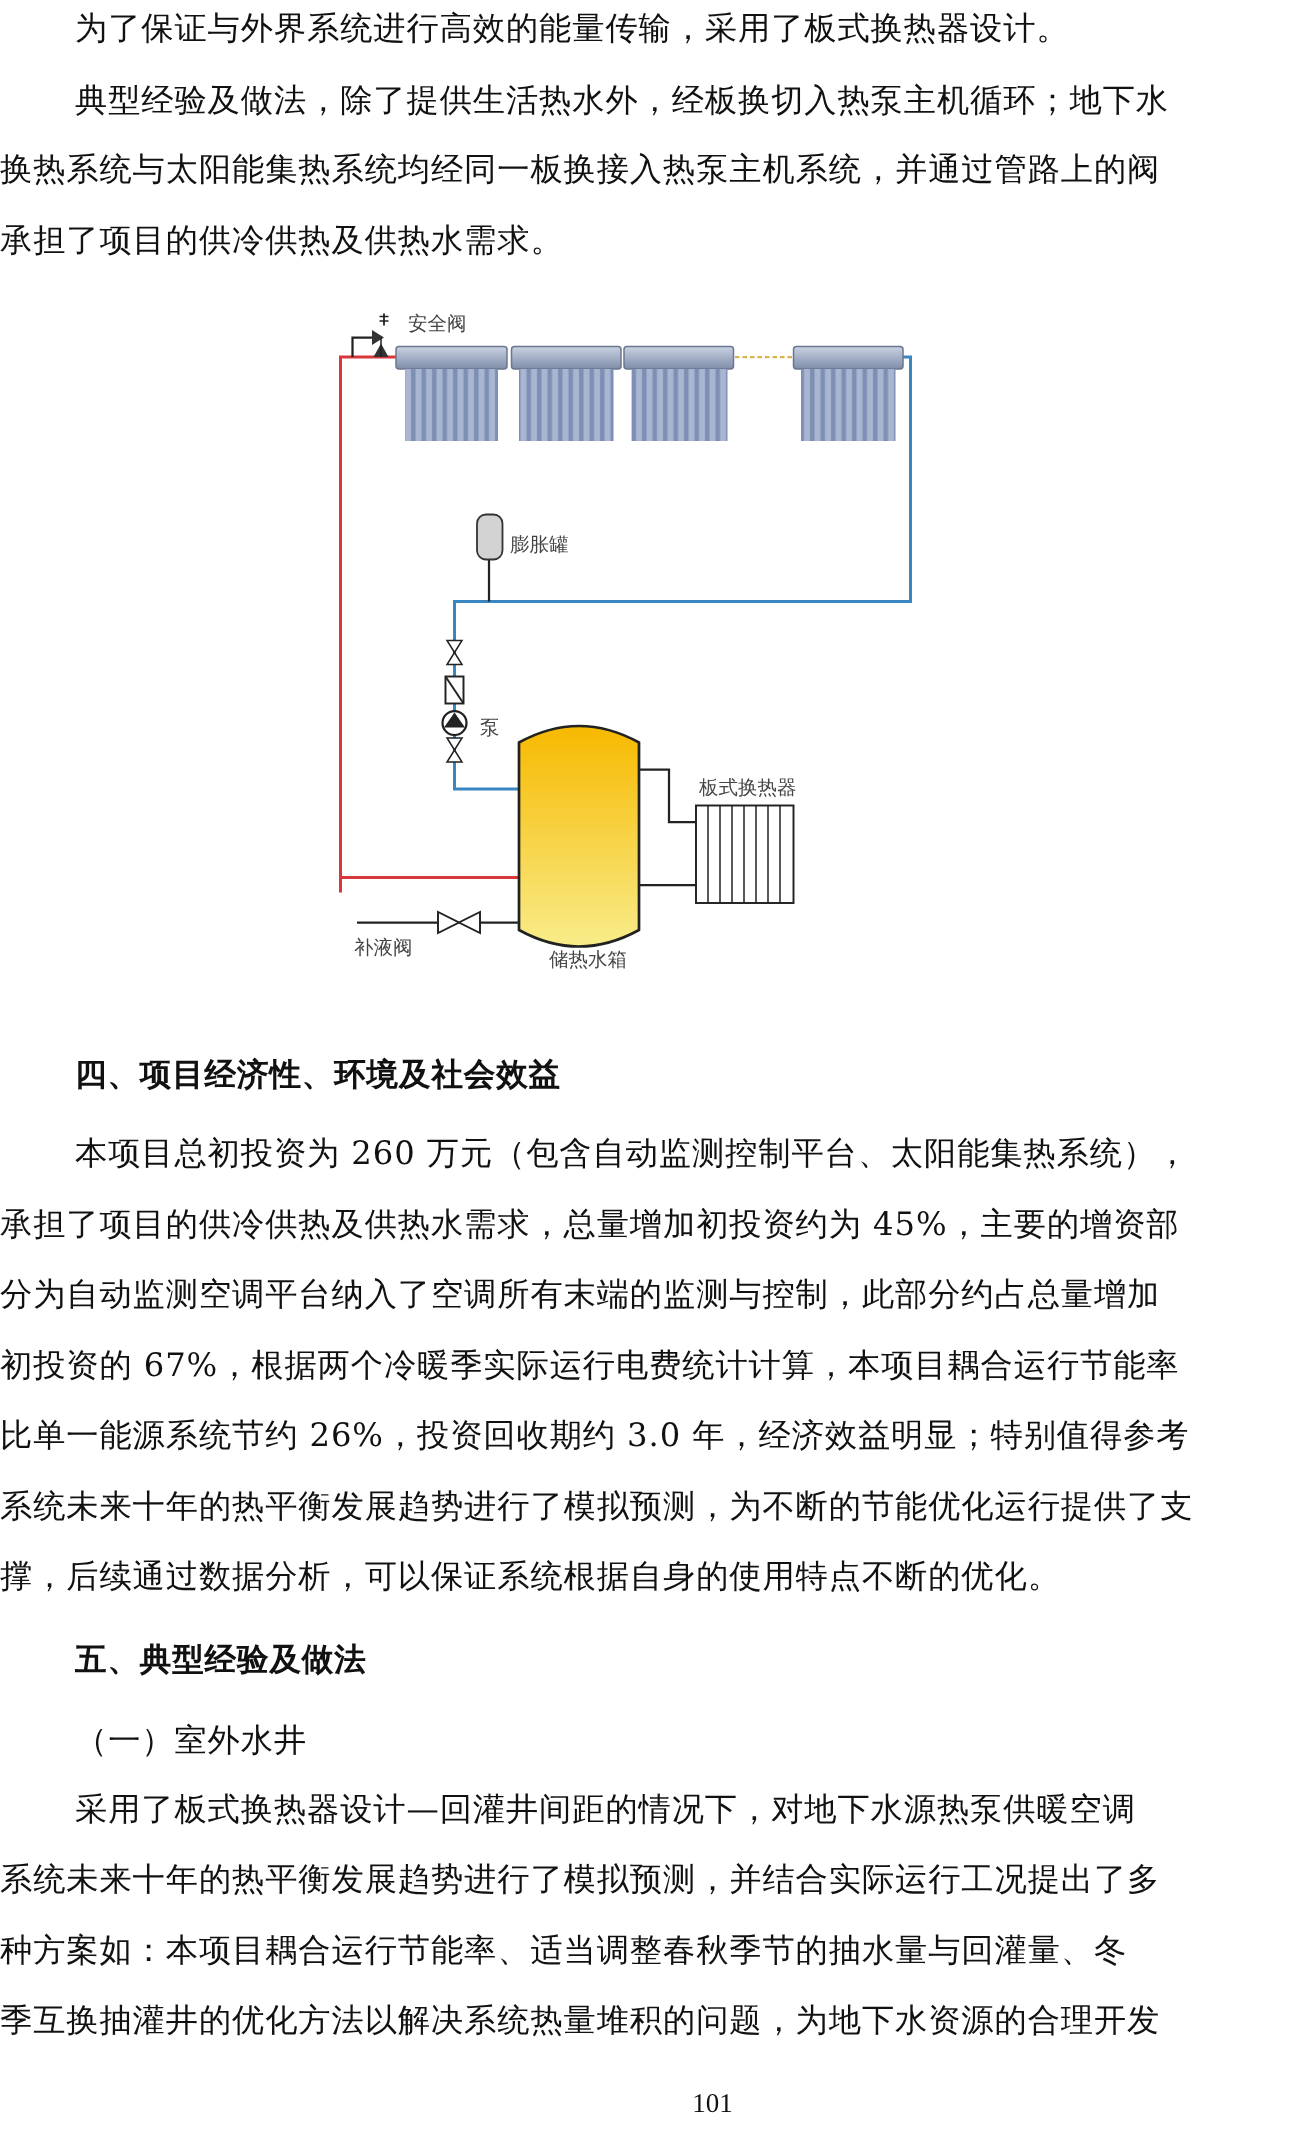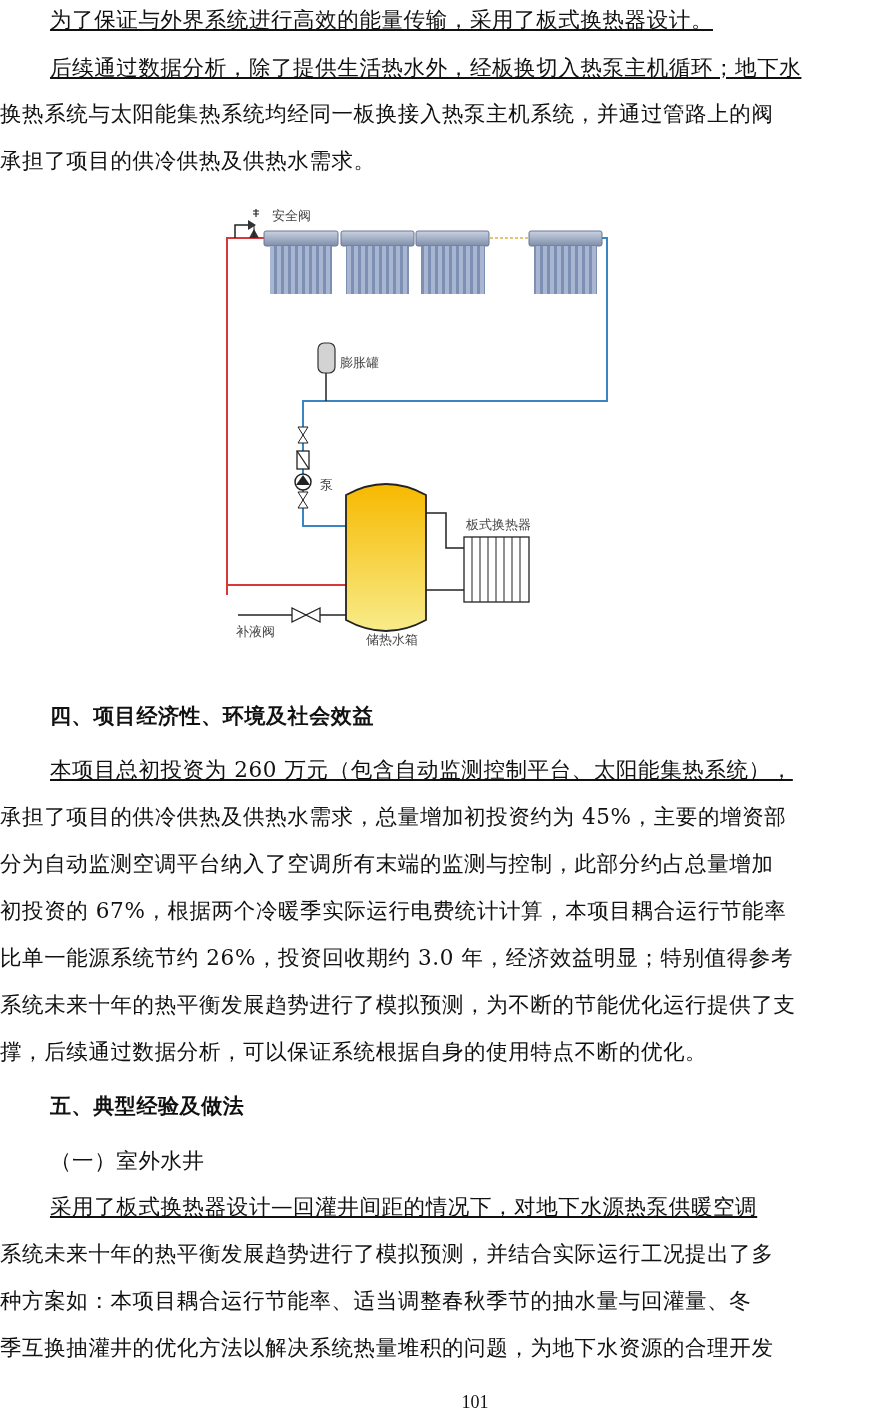--- a/index.html
+++ b/index.html
@@ -1,30 +1,30 @@
 <!DOCTYPE html>
 <html><head>
 <meta charset="utf-8">
 <style>
   html, body { margin:0; padding:0; background:#ffffff; }
   body { width:870px; height:1422px; position:relative; overflow:hidden;
          font-family:"DejaVu Serif","Liberation Serif",serif; color:#111; }
   .line { position:absolute; left:0; width:694px; font-size:21.5px; line-height:28px; white-space:nowrap; letter-spacing:0.6px; }
-  .indent { left:50px; width:820px;text-decoration:underline; }
+  .indent { left:50px; width:820px; }
   .heading { font-family:"DejaVu Sans","Liberation Sans",sans-serif; font-weight:bold; font-size:21px; }
   .sub { left:50px; }
   #diagram { position:absolute; left:220px; top:195px; width:400px; height:465px; }
   .pageno { position:absolute; top:1392px; left:0; width:870px; text-align:center; font-size:18px; font-family:"Liberation Serif",serif;padding-left:40px; }
   .lbl { font-family:"DejaVu Serif","Liberation Serif",serif; font-size:13px; fill:#444; }
 </style>
 </head>
 <body>
 
 <div class="line indent" style="top:6px">为了保证与外界系统进行高效的能量传输，采用了板式换热器设计。</div>
-<div class="line indent" style="top:54px">后续通过数据分析，除了提供生活热水外，经板换切入热泵主机循环；地下水</div>
+<div class="line indent" style="top:54px">典型经验及做法，除了提供生活热水外，经板换切入热泵主机循环；地下水</div>
 <div class="line" style="top:100px">换热系统与太阳能集热系统均经同一板换接入热泵主机系统，并通过管路上的阀</div>
 <div class="line" style="top:147px">承担了项目的供冷供热及供热水需求。</div>
 
 <svg id="diagram" viewBox="0 0 400 465" xmlns="http://www.w3.org/2000/svg">
   <defs>
     <linearGradient id="tankGrad" x1="0" y1="0" x2="0" y2="1">
       <stop offset="0" stop-color="#f7b900"></stop>
       <stop offset="1" stop-color="#f8ec8a"></stop>
     </linearGradient>
     <linearGradient id="hdrGrad" x1="0" y1="0" x2="0" y2="1">

